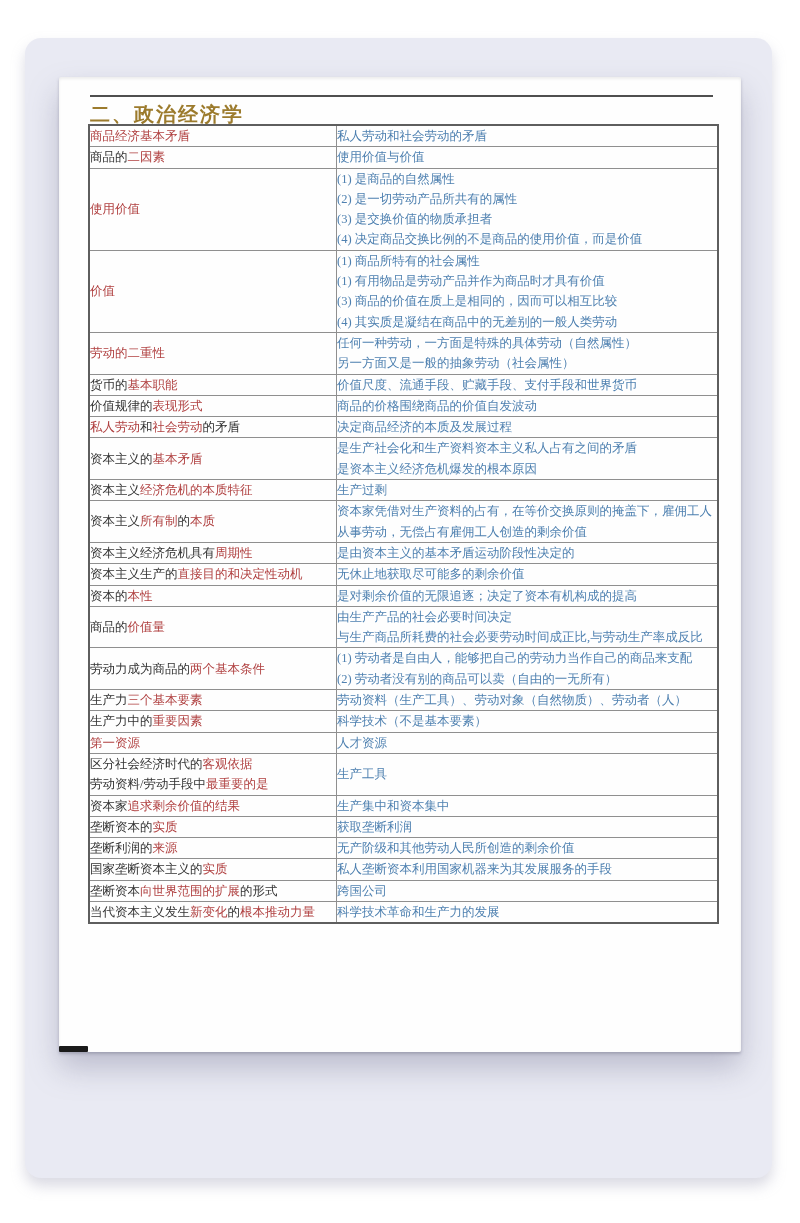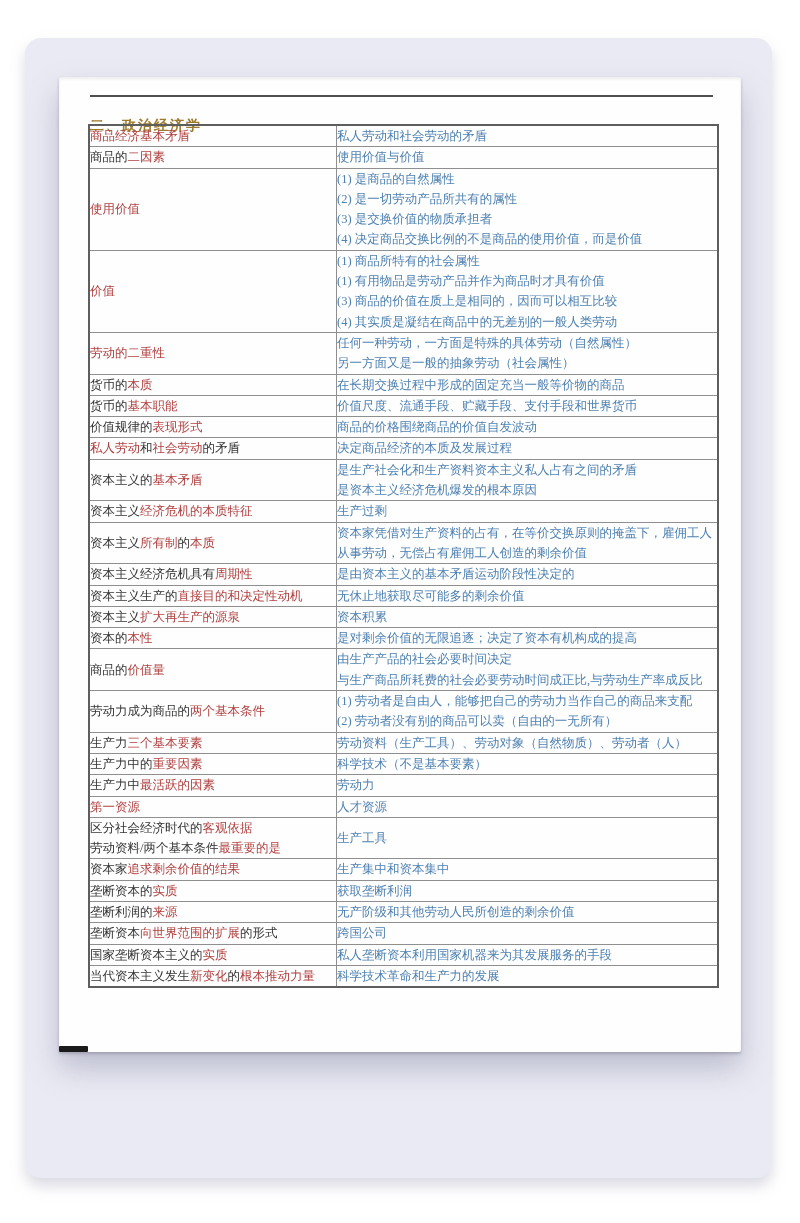--- a/index.html
+++ b/index.html
@@ -20,22 +20,22 @@
     position:absolute;left:34px;top:39px;width:682px;height:975px;
     background:var(--paper,#fefefe);
     border-radius:2px;
     box-shadow:0 2px 3px rgba(120,120,140,0.45), 0 16px 30px rgba(120,120,150,0.40), inset 0 2px 3px rgba(0,0,0,0.07);
   }
   .rule{
     position:absolute;left:31px;top:18px;width:623px;height:2px;
     background:#4f4f4f;
   }
   .title{
-    position:absolute;left:31px;top:40px;
-    font-size:14px;font-weight:bold;letter-spacing:2px;
+    position:absolute;left:31px;top:24px;
+    font-size:20px;font-weight:bold;letter-spacing:2px;
     color:var(--gold,#9c7b2d);
     white-space:nowrap;
   }
   .tablewrap{position:absolute;left:29px;top:47px;}
   table.doc{
     border-collapse:collapse;
     width:631px;
     table-layout:fixed;
     border:2px solid #5e5e5e;
     padding-left:16px;
@@ -111,28 +111,20 @@
               <td class="term-cell">
                 <div class="term-line"><span class="seg-red">劳动的二重性</span></div>
               </td>
               <td class="def-cell">
                 <div class="def-line">任何一种劳动，一方面是特殊的具体劳动（自然属性）</div>
                 <div class="def-line">另一方面又是一般的抽象劳动（社会属性）</div>
               </td>
             </tr>
             <tr>
               <td class="term-cell">
-                <div class="term-line"><span class="seg-black">货币的</span><span class="seg-red">本质</span></div>
-              </td>
-              <td class="def-cell">
-                <div class="def-line">在长期交换过程中形成的固定充当一般等价物的商品</div>
-              </td>
-            </tr>
-            <tr>
-              <td class="term-cell">
                 <div class="term-line"><span class="seg-black">货币的</span><span class="seg-red">基本职能</span></div>
               </td>
               <td class="def-cell">
                 <div class="def-line">价值尺度、流通手段、贮藏手段、支付手段和世界货币</div>
               </td>
             </tr>
             <tr>
               <td class="term-cell">
                 <div class="term-line"><span class="seg-black">价值规律的</span><span class="seg-red">表现形式</span></div>
               </td>
@@ -185,28 +177,20 @@
             <tr>
               <td class="term-cell">
                 <div class="term-line"><span class="seg-black">资本主义生产的</span><span class="seg-red">直接目的和决定性动机</span></div>
               </td>
               <td class="def-cell">
                 <div class="def-line">无休止地获取尽可能多的剩余价值</div>
               </td>
             </tr>
             <tr>
               <td class="term-cell">
-                <div class="term-line"><span class="seg-black">资本主义</span><span class="seg-red">扩大再生产的源泉</span></div>
-              </td>
-              <td class="def-cell">
-                <div class="def-line">资本积累</div>
-              </td>
-            </tr>
-            <tr>
-              <td class="term-cell">
                 <div class="term-line"><span class="seg-black">资本的</span><span class="seg-red">本性</span></div>
               </td>
               <td class="def-cell">
                 <div class="def-line">是对剩余价值的无限追逐；决定了资本有机构成的提高</div>
               </td>
             </tr>
             <tr>
               <td class="term-cell">
                 <div class="term-line"><span class="seg-black">商品的</span><span class="seg-red">价值量</span></div>
               </td>
@@ -235,38 +219,30 @@
             <tr>
               <td class="term-cell">
                 <div class="term-line"><span class="seg-black">生产力中的</span><span class="seg-red">重要因素</span></div>
               </td>
               <td class="def-cell">
                 <div class="def-line">科学技术（不是基本要素）</div>
               </td>
             </tr>
             <tr>
               <td class="term-cell">
-                <div class="term-line"><span class="seg-black">生产力中</span><span class="seg-red">最活跃的因素</span></div>
-              </td>
-              <td class="def-cell">
-                <div class="def-line">劳动力</div>
-              </td>
-            </tr>
-            <tr>
-              <td class="term-cell">
                 <div class="term-line"><span class="seg-red">第一资源</span></div>
               </td>
               <td class="def-cell">
                 <div class="def-line">人才资源</div>
               </td>
             </tr>
             <tr>
               <td class="term-cell">
                 <div class="term-line"><span class="seg-black">区分社会经济时代的</span><span class="seg-red">客观依据</span></div>
-                <div class="term-line"><span class="seg-black">劳动资料/两个基本条件</span><span class="seg-red">最重要的是</span></div>
+                <div class="term-line"><span class="seg-black">劳动资料/劳动手段中</span><span class="seg-red">最重要的是</span></div>
               </td>
               <td class="def-cell">
                 <div class="def-line">生产工具</div>
               </td>
             </tr>
             <tr>
               <td class="term-cell">
                 <div class="term-line"><span class="seg-black">资本家</span><span class="seg-red">追求剩余价值的结果</span></div>
               </td>
               <td class="def-cell">
@@ -284,32 +260,32 @@
             <tr>
               <td class="term-cell">
                 <div class="term-line"><span class="seg-black">垄断利润的</span><span class="seg-red">来源</span></div>
               </td>
               <td class="def-cell">
                 <div class="def-line">无产阶级和其他劳动人民所创造的剩余价值</div>
               </td>
             </tr>
             <tr>
               <td class="term-cell">
+                <div class="term-line"><span class="seg-black">国家垄断资本主义的</span><span class="seg-red">实质</span></div>
+              </td>
+              <td class="def-cell">
+                <div class="def-line">私人垄断资本利用国家机器来为其发展服务的手段</div>
+              </td>
+            </tr>
+            <tr>
+              <td class="term-cell">
                 <div class="term-line"><span class="seg-black">垄断资本</span><span class="seg-red">向世界范围的扩展</span><span class="seg-black">的形式</span></div>
               </td>
               <td class="def-cell">
                 <div class="def-line">跨国公司</div>
-              </td>
-            </tr>
-            <tr>
-              <td class="term-cell">
-                <div class="term-line"><span class="seg-black">国家垄断资本主义的</span><span class="seg-red">实质</span></div>
-              </td>
-              <td class="def-cell">
-                <div class="def-line">私人垄断资本利用国家机器来为其发展服务的手段</div>
               </td>
             </tr>
             <tr>
               <td class="term-cell">
                 <div class="term-line"><span class="seg-black">当代资本主义发生</span><span class="seg-red">新变化</span><span class="seg-black">的</span><span class="seg-red">根本推动力量</span></div>
               </td>
               <td class="def-cell">
                 <div class="def-line">科学技术革命和生产力的发展</div>
               </td>
             </tr>

